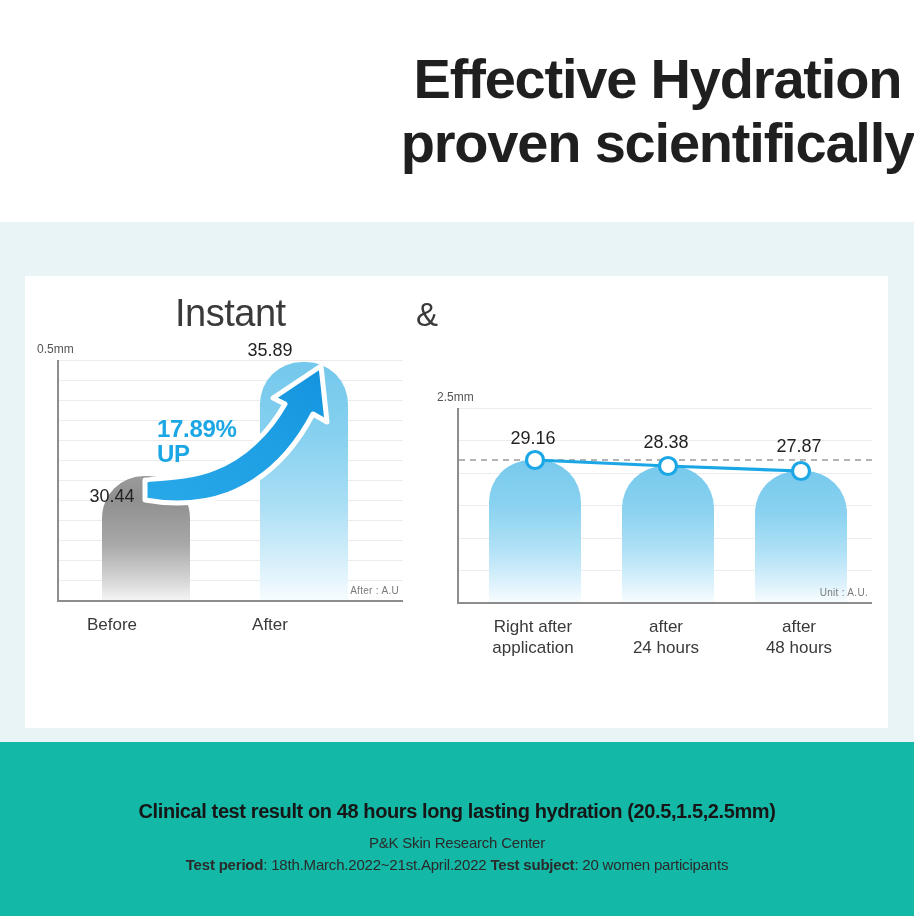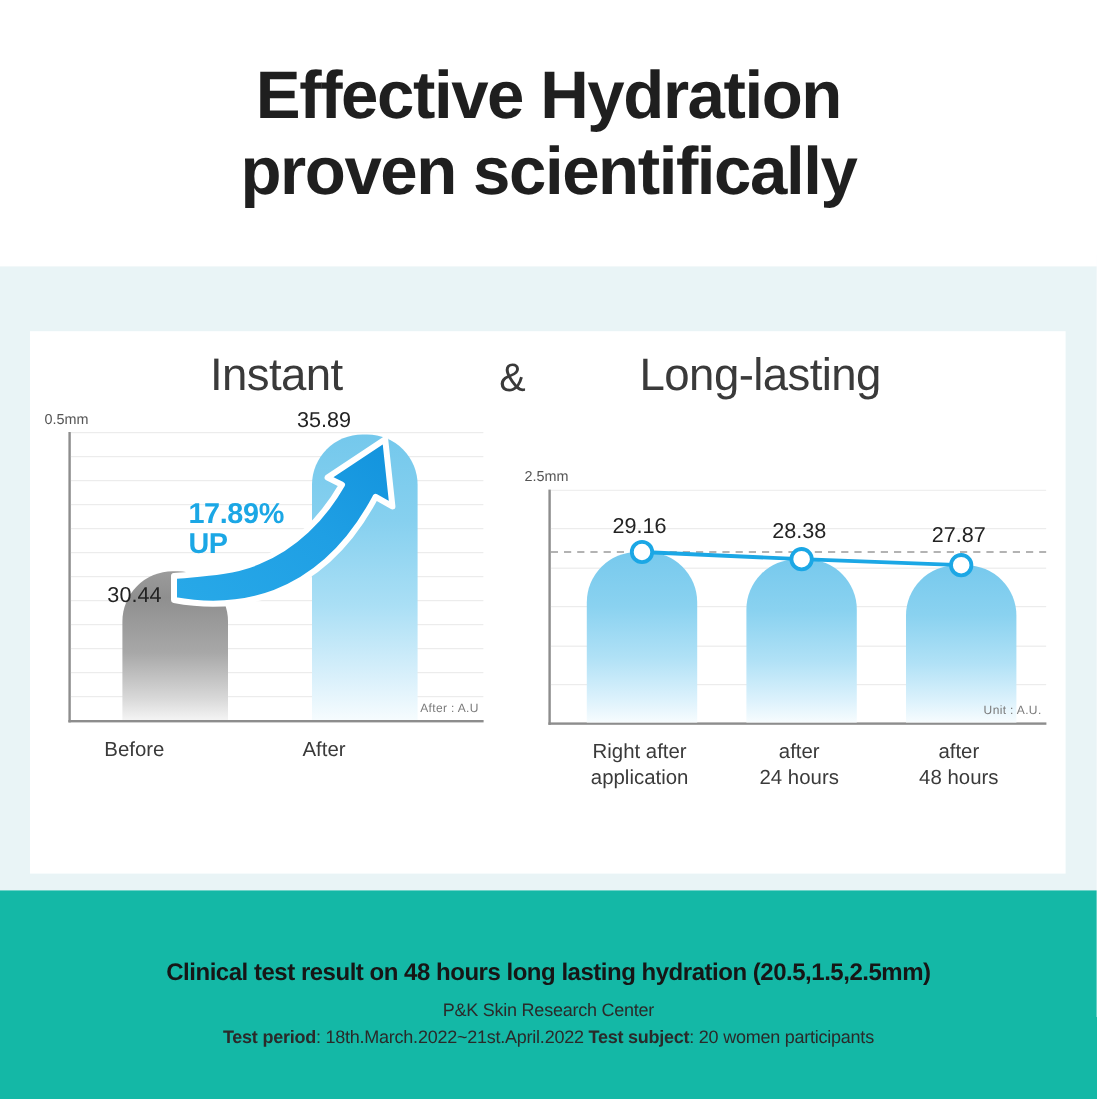--- a/index.html
+++ b/index.html
@@ -9,21 +9,21 @@
     font-family:"Liberation Sans", sans-serif;
     color:#2b2b2b;
     overflow:hidden;
   }
   .page{position:relative;width:914px;height:916px;}
 
   
   .header{
     position:absolute;left:0;top:0;width:914px;height:222px;
     background:#ffffff;
-    display:flex;flex-direction:column;align-items:center;justify-content:center;
+    display:flex;flex-direction:column;align-items:flex-end;justify-content:center;
   }
   .headline{
     font-size:56px;line-height:1.14;font-weight:bold;
     color:#1f1f1f;text-align:center;letter-spacing:-1.2px;
     font-family:"Liberation Sans", sans-serif;
   }
   .headline .l2{display:block;}
 
   
   .band{
@@ -131,21 +131,20 @@
       <span class="l2">proven scientifically</span>
     </div>
   </div>
 
   <div class="band">
     <div class="card">
 
       <div class="headrow">
         <div class="sect-title sect-instant">Instant</div>
         <div class="sect-title amp">&amp;</div>
-        <div class="sect-title sect-long">Long-lasting</div>
       </div>
 
       <div class="chart" style="left:0px;top:66px;width:375px;height:350px;">
 
         <div class="unit-top" style="left:12px;top:0px;">0.5mm</div>
 
         <div class="plot" style="left:32px;top:18px;width:344px;height:240px;">
 
           <div class="grid">
             <div class="gl" style="top:0px"></div>

